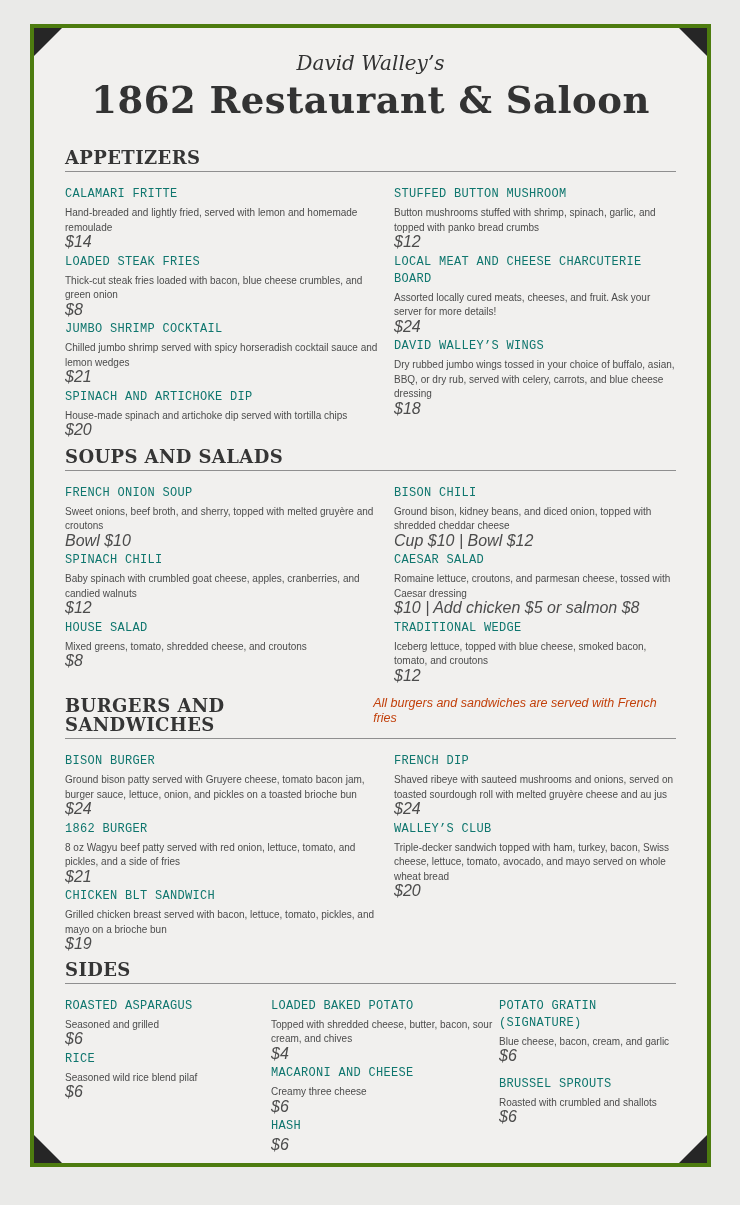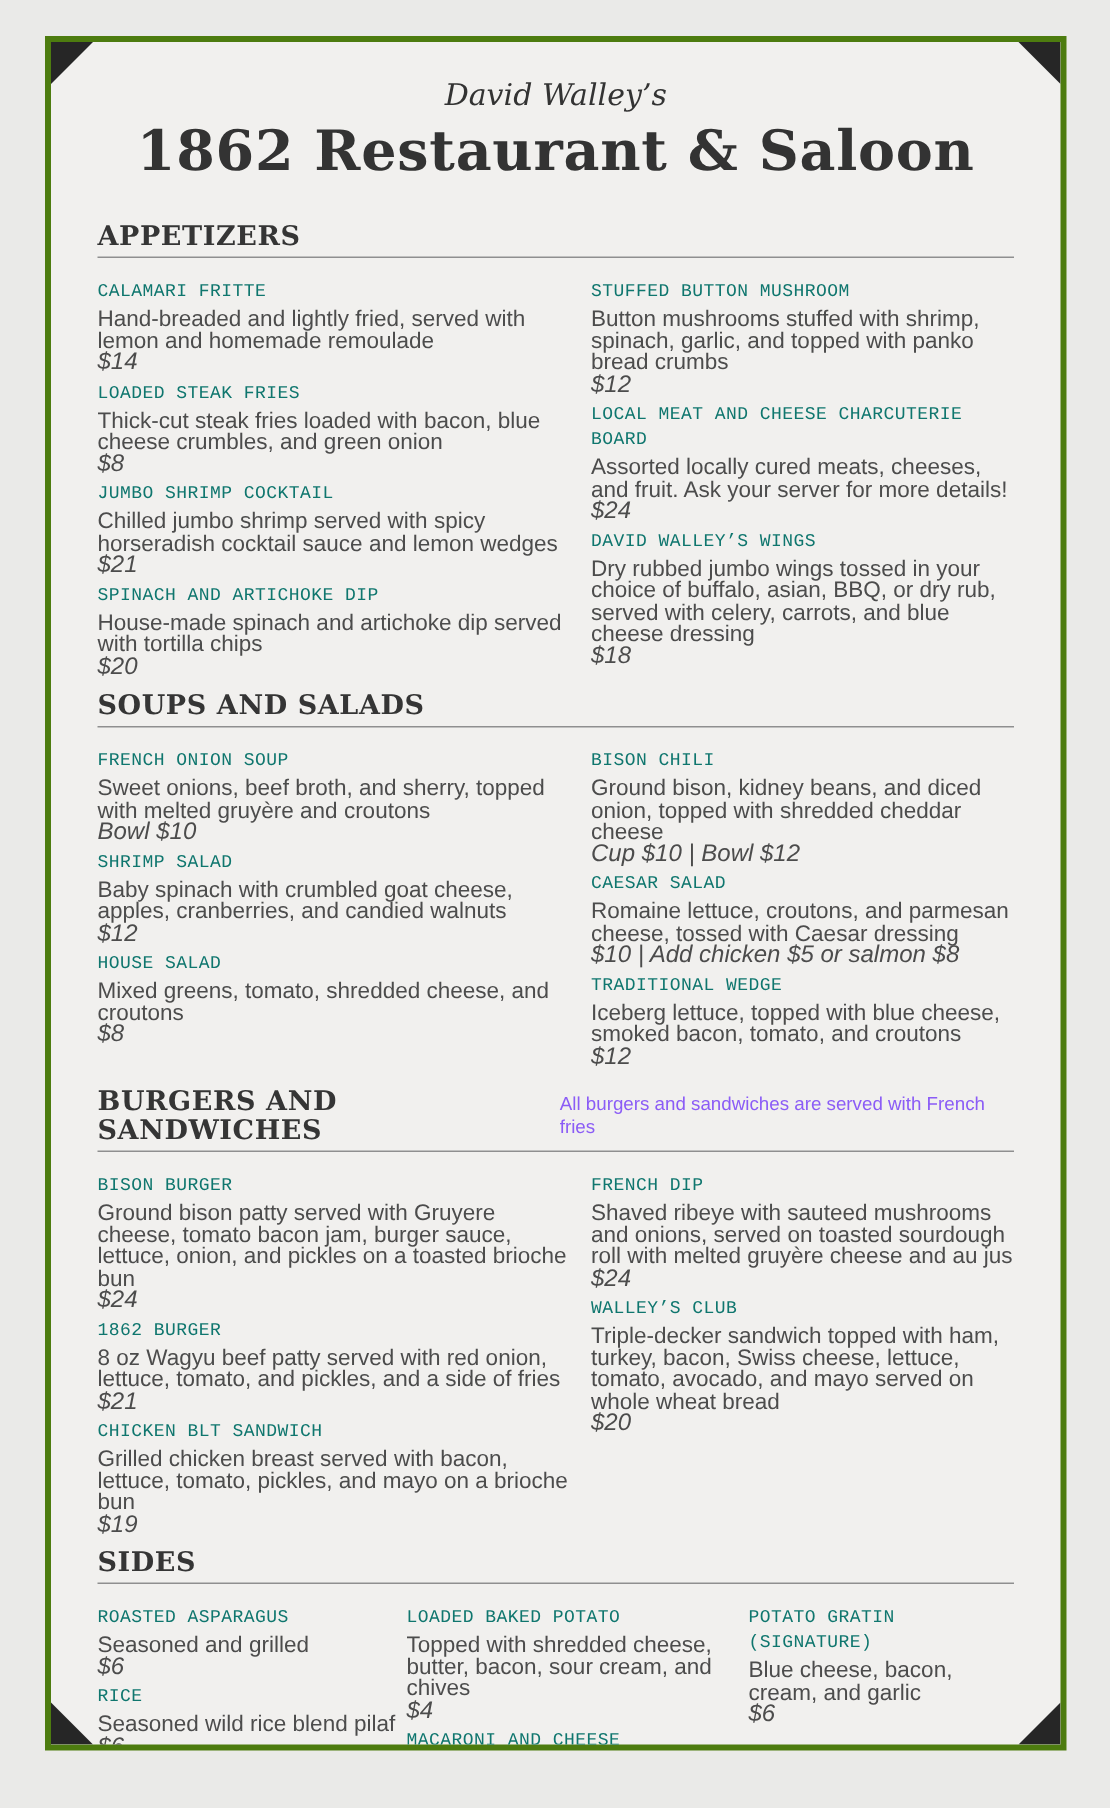--- a/index.html
+++ b/index.html
@@ -42,51 +42,52 @@
     color: #333;
     margin-top: 4px;
   }
 
   .section { margin-top: 27px; }
   .section.s2 { margin-top: 5px; }
   .section.s3 { margin-top: 9px; }
   .section.s4 { margin-top: 4px; }
 
   .sec-head {
-    display: flex; justify-content: space-between; align-items: center;
+    display: flex; justify-content: space-between; align-items: flex-start;
     border-bottom: 1px solid #8f8f8f;
     padding-bottom: 4px;
   }
   .sec-title {
     font-family: "DejaVu Serif", "Liberation Serif", serif;
     font-weight: bold;
     font-size: 18px; line-height: 19px;
     letter-spacing: 0.4px;
     color: #353535;
   }
   .sec-note {
+    font-style: italic;
     font-size: 12.5px; line-height: 15px;
-    color: #8b5cf6;
+    color: #c2410c;
     padding-bottom: 1px;
   }
 
   .sec-body { margin-top: 14px; }
   .cols2 { display: grid; grid-template-columns: 315px 1fr; column-gap: 14px; }
   .cols3 { display: grid; grid-template-columns: 206px 228px 1fr; }
 
   .it { margin-bottom: 4px; }
   .nm {
     font-size: 12px; line-height: 17px;
     letter-spacing: 0.3px;
     color: #0f766e;
     margin-bottom: 3px;
     font-family: Liberation Mono, monospace;
   }
   .ds {
-    font-size: 15px; line-height: 14.5px;
+    font-size: 10px; line-height: 14.5px;
     color: #4c4c4c;
   }
   .pr {
     font-style: italic;
     font-size: 16px; line-height: 14.5px;
     color: #4c4c4c;
   }
 </style>
 </head>
 <body>
@@ -156,21 +157,21 @@
         <h2 class="sec-title">SOUPS AND SALADS</h2>
       </div>
       <div class="sec-body cols2">
         <div class="col">
           <div class="it">
             <div class="nm">FRENCH ONION SOUP</div>
             <div class="ds">Sweet onions, beef broth, and sherry, topped with melted gruyère and croutons</div>
             <div class="pr">Bowl $10</div>
           </div>
           <div class="it">
-            <div class="nm">SHRIMP SALAD</div>
+            <div class="nm">SPINACH CHILI</div>
             <div class="ds">Baby spinach with crumbled goat cheese, apples, cranberries, and candied walnuts</div>
             <div class="pr">$12</div>
           </div>
           <div class="it">
             <div class="nm">HOUSE SALAD</div>
             <div class="ds">Mixed greens, tomato, shredded cheese, and croutons</div>
             <div class="pr">$8</div>
           </div>
         </div>
         <div class="col">

